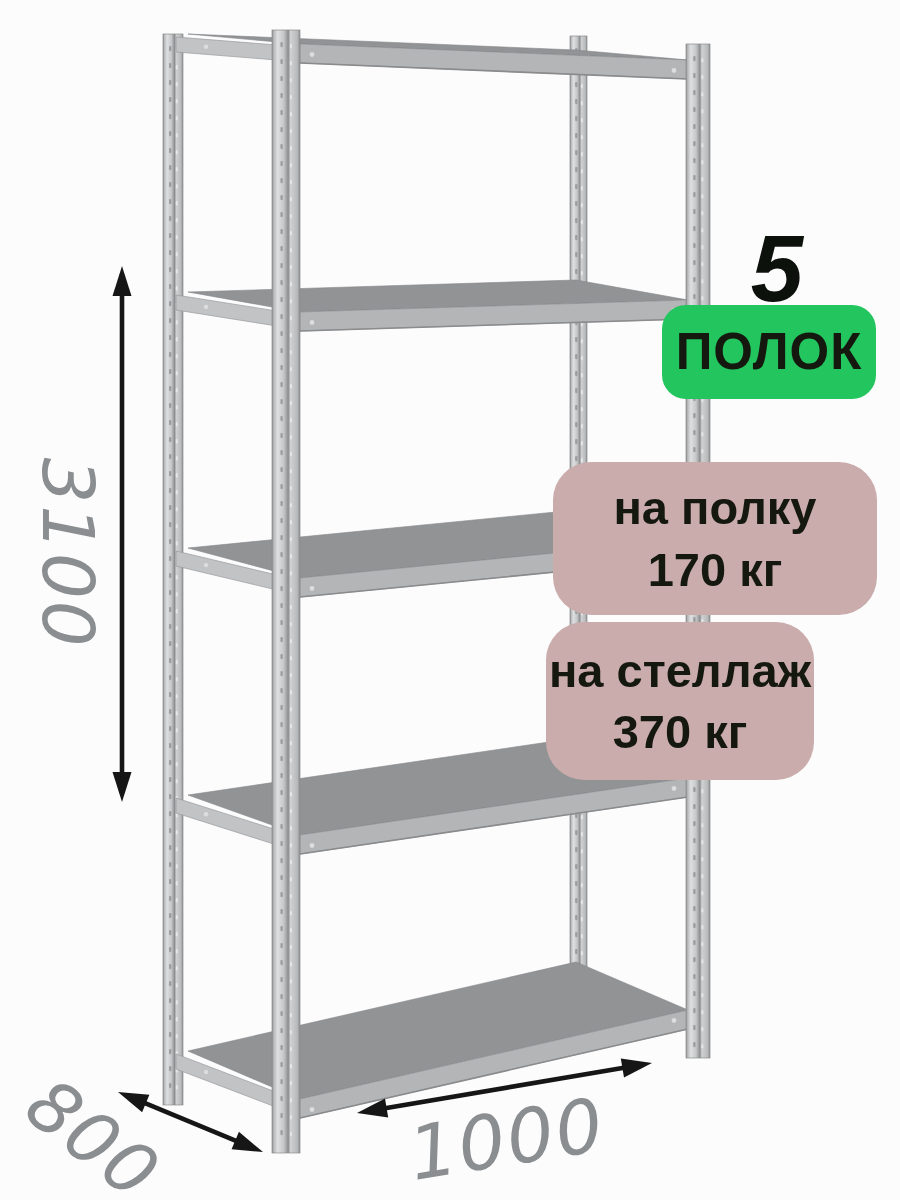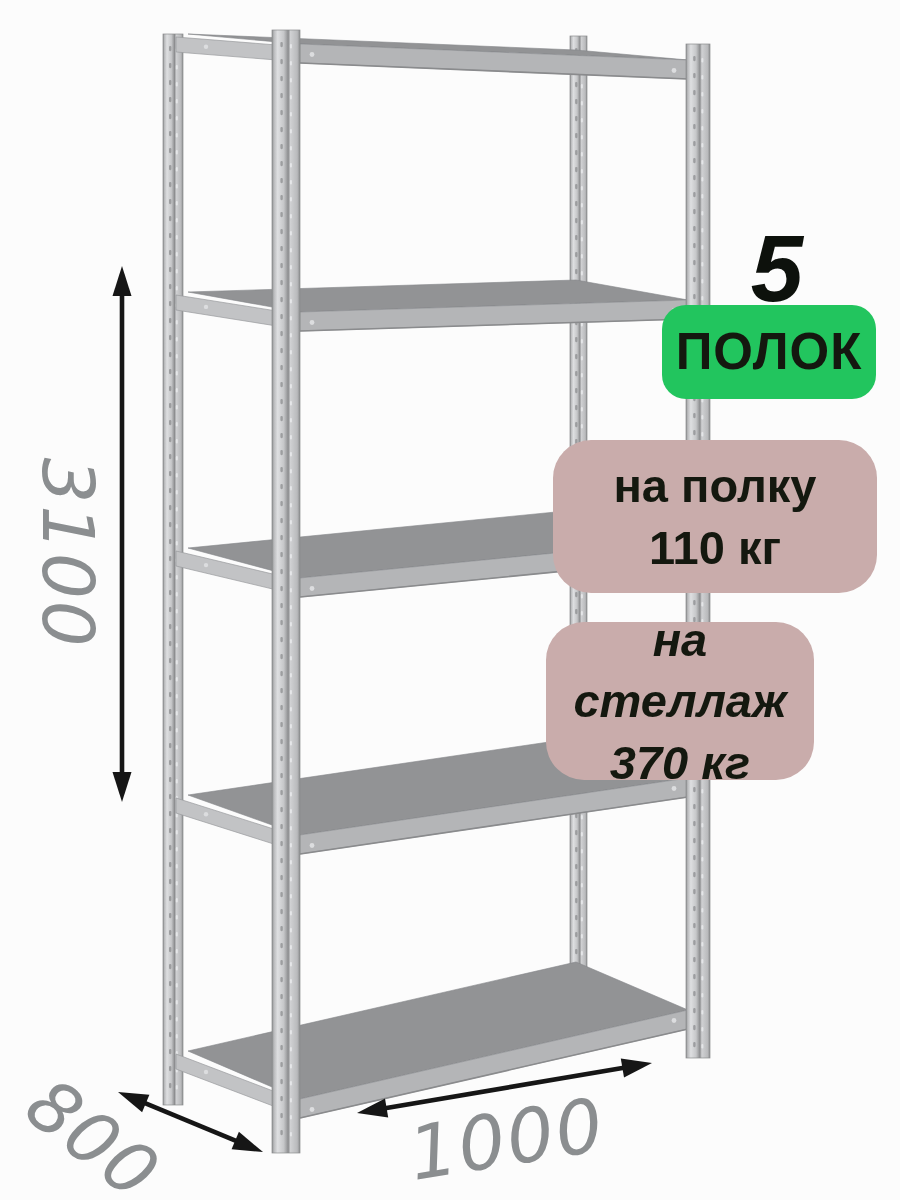--- a/index.html
+++ b/index.html
@@ -23,21 +23,21 @@
     font-size:94px;font-weight:800;font-style:italic;color:#0d110c;
   }
   .badge{
     position:absolute;background:#c9acab;color:#14180f;
     display:flex;flex-direction:column;align-items:center;justify-content:center;
     text-align:center;font-weight:700;line-height:1.3;
   }
   .badge span{display:block;}
   .badge-count{left:662px;top:305px;width:214px;height:94px;border-radius:24px;font-size:51px;letter-spacing:1px;}
   .badge-shelf{left:553px;top:440px;width:324px;height:153px;border-radius:38px;font-size:47px;}
-  .badge-rack{left:546px;top:622px;width:268px;height:158px;border-radius:38px;font-size:47px;font-style:italic;}
+  .badge-rack{left:546px;top:622px;width:268px;height:158px;border-radius:38px;font-size:47px;}
 </style>
 </head>
 <body>
 
 <div class="stage" style="background: rgb(252, 252, 252);">
 
   <svg id="rack-svg" viewBox="0 0 900 1200">
       <defs>
         <linearGradient id="gp" x1="0" y1="0" x2="1" y2="0">
           <stop offset="0" stop-color="#8b8c8e"></stop>
@@ -616,23 +616,23 @@
   <div class="dim dim-h" style="color: rgb(139, 142, 144);">3100</div>
   <div class="dim dim-d" style="color: rgb(139, 142, 144);">800</div>
   <div class="dim dim-w" style="color: rgb(139, 142, 144);">1000</div>
 
   <div class="count5" style="color: rgb(13, 17, 12);">5</div>
 
   <div class="badge badge-count" style="background: #22c55e; color: rgb(20, 24, 15);">
     <span>ПОЛОК</span>
   </div>
 
-  <div class="badge badge-shelf" style="background: rgb(201, 172, 171); color: rgb(20, 24, 15);">
+  <div class="badge badge-shelf" style="background: rgb(201, 172, 171); color: rgb(20, 24, 15); margin-top: 22px;">
     <span>на полку</span>
-    <span>110 кг</span>
+    <span>170 кг</span>
   </div>
 
   <div class="badge badge-rack" style="background: rgb(201, 172, 171); color: rgb(20, 24, 15);">
     <span>на стеллаж</span>
     <span>370 кг</span>
   </div>
 
 </div>
 
 </body></html>

